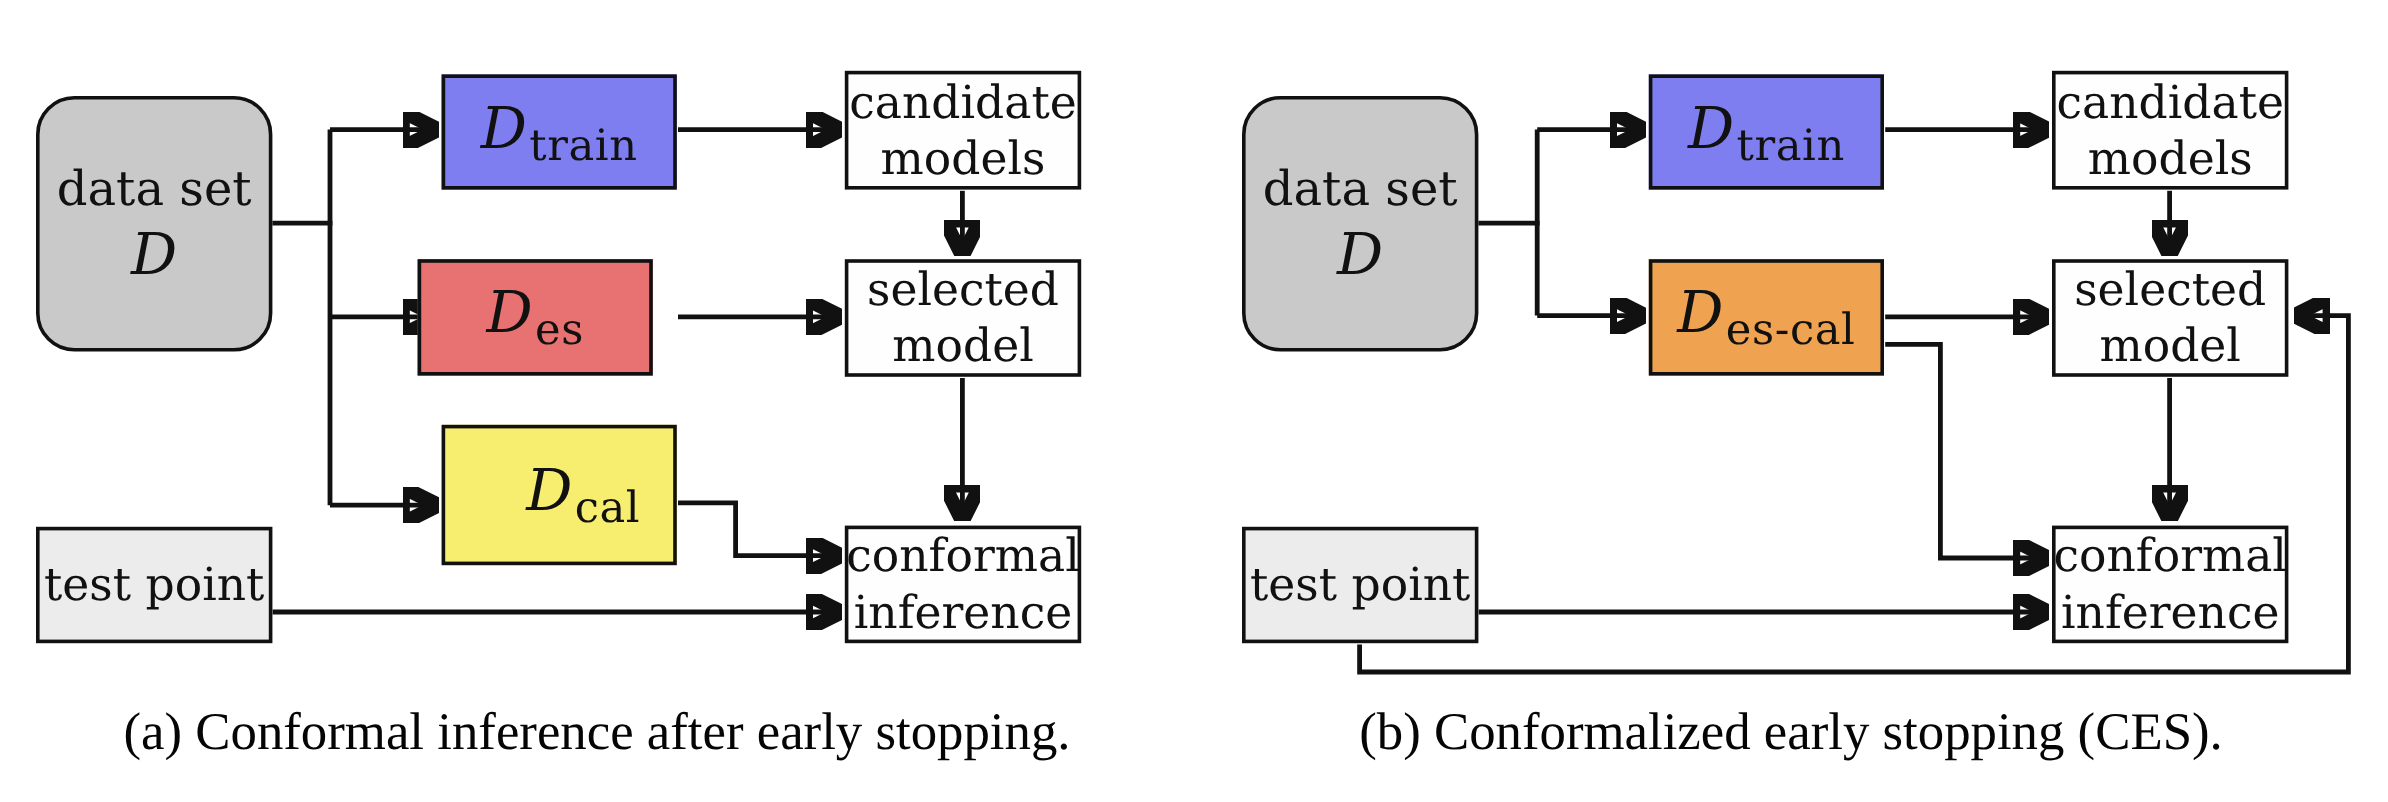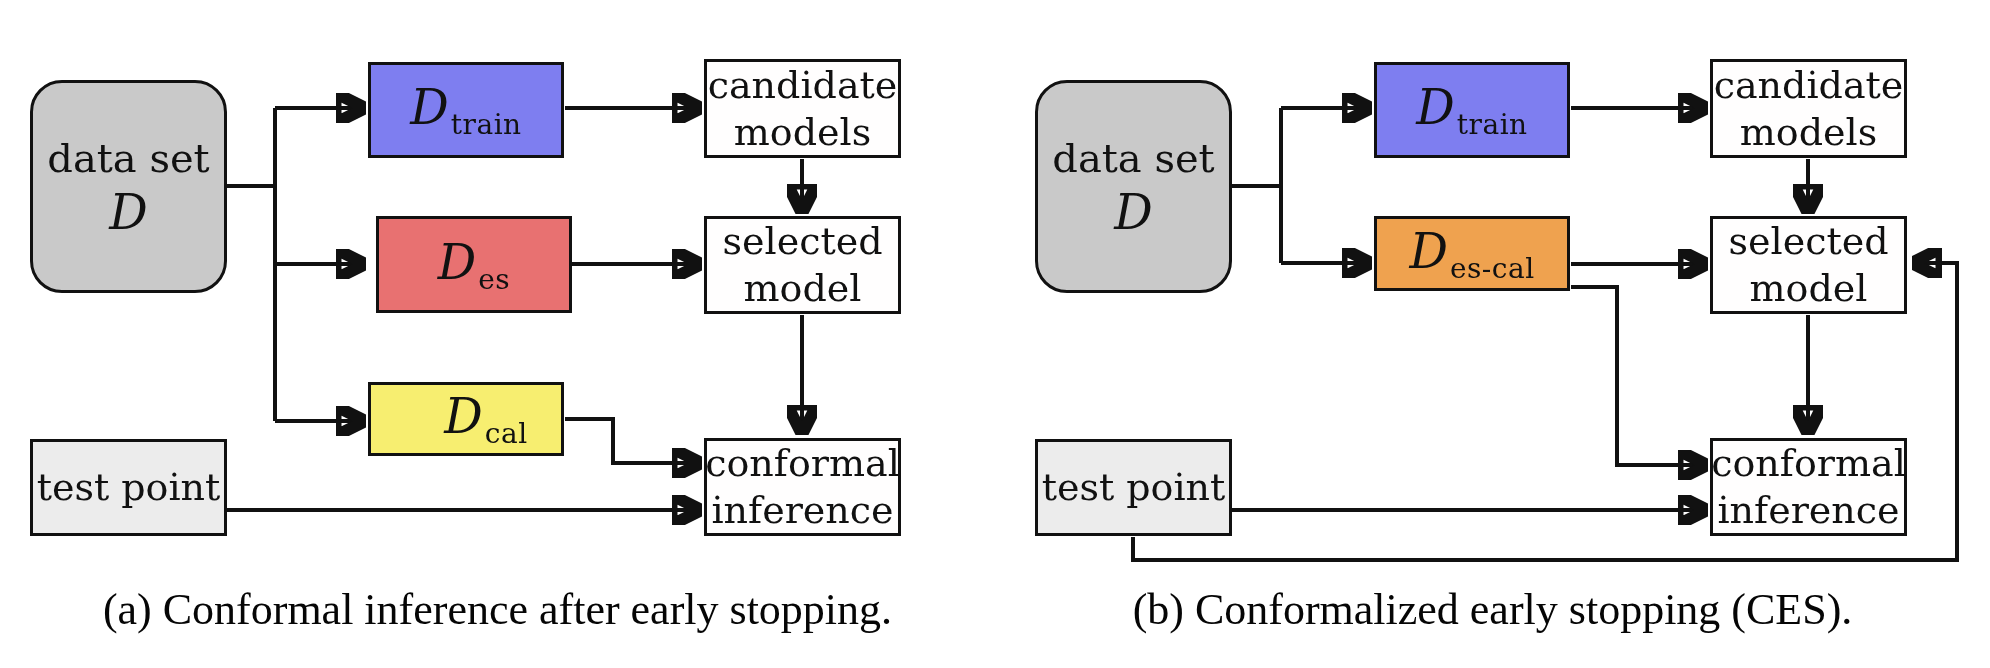--- a/index.html
+++ b/index.html
@@ -16,21 +16,21 @@
     position:absolute;box-sizing:border-box;
     border:3.5px solid var(--ink,#111111);
     display:flex;flex-direction:column;
     align-items:center;justify-content:center;
     text-align:center;color:var(--ink,#111111);
   }
   .ln{font-size:38px;line-height:47px;white-space:nowrap;text-align:right;}
   .dataset .ln{font-size:40px;line-height:54px;}
   .mathrow{display:inline-block;white-space:nowrap;}
   .sym{font-family:"DejaVu Serif",serif;font-style:italic;font-size:48px;font-weight:500;}
-  .sub{font-size:28px;vertical-align:-10px;margin-left:2px;letter-spacing:0.5px;}
+  .sub{font-size:36px;vertical-align:-10px;margin-left:2px;letter-spacing:0.5px;}
   .fill-dataset{background:var(--dataset-gray,#c9c9c9);border-radius:32px;}
   .fill-test{background:var(--testpoint-gray,#ececec);}
   .fill-train{background:var(--train-blue,#7e7ef0);}
   .fill-es{background:var(--es-red,#e87171);}
   .fill-cal{background:var(--cal-yellow,#f7ee70);}
   .fill-escal{background:var(--escal-orange,#efa24f);}
   .fill-white{background:#fffefe;}
   .caption{
     position:absolute;top:584px;width:995px;
     text-align:center;
@@ -79,25 +79,25 @@
 
   <div class="box dataset fill-dataset" style="left:30px;top:80px;width:197px;height:213px;">
     <span class="ln">data set</span>
     <span class="ln"><span class="sym">D</span></span>
   </div>
 
   <div class="box fill-train" style="left:368px;top:62px;width:196px;height:96px;">
     <span class="mathrow"><span class="sym">D</span><sub class="sub">train</sub></span>
   </div>
 
-  <div class="box fill-es" style="left:376px;top:216px;width:196px;height:97px;">
+  <div class="box fill-es" style="left:348px;top:216px;width:196px;height:97px;">
     <span class="mathrow"><span class="sym">D</span><sub class="sub">es</sub></span>
   </div>
 
-  <div class="box fill-cal" style="left:368px;top:382px;width:196px;height:74px;padding-left:40px;">
+  <div class="box fill-cal" style="left:368px;top:354px;width:196px;height:117px;padding-left:40px;">
     <span class="mathrow"><span class="sym">D</span><sub class="sub">cal</sub></span>
   </div>
 
   <div class="box fill-white" style="left:704px;top:59px;width:197px;height:99px;">
     <span class="ln">candidate</span>
     <span class="ln">models</span>
   </div>
 
   <div class="box fill-white" style="left:704px;top:216px;width:197px;height:98px;">
     <span class="ln">selected</span>
@@ -115,21 +115,21 @@
 
   <div class="box dataset fill-dataset" style="left:1035px;top:80px;width:197px;height:213px;">
     <span class="ln">data set</span>
     <span class="ln"><span class="sym">D</span></span>
   </div>
 
   <div class="box fill-train" style="left:1374px;top:62px;width:196px;height:96px;">
     <span class="mathrow"><span class="sym">D</span><sub class="sub">train</sub></span>
   </div>
 
-  <div class="box fill-escal" style="left:1374px;top:216px;width:196px;height:75px;">
+  <div class="box fill-escal" style="left:1374px;top:216px;width:196px;height:97px;">
     <span class="mathrow"><span class="sym">D</span><sub class="sub">es-cal</sub></span>
   </div>
 
   <div class="box fill-white" style="left:1710px;top:59px;width:197px;height:99px;">
     <span class="ln">candidate</span>
     <span class="ln">models</span>
   </div>
 
   <div class="box fill-white" style="left:1710px;top:216px;width:197px;height:98px;">
     <span class="ln">selected</span>

